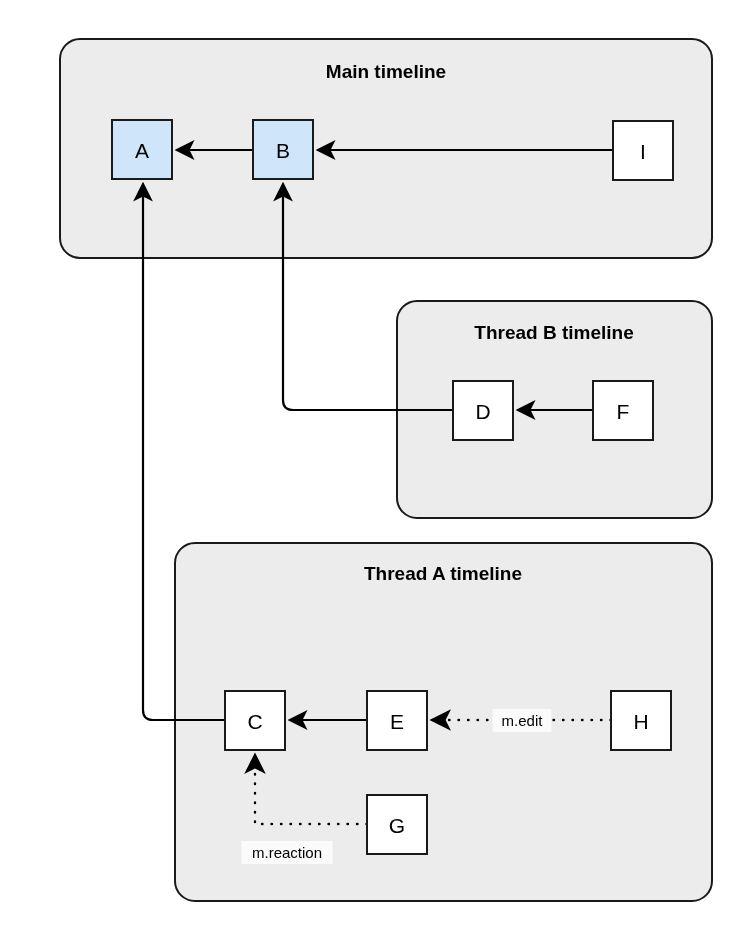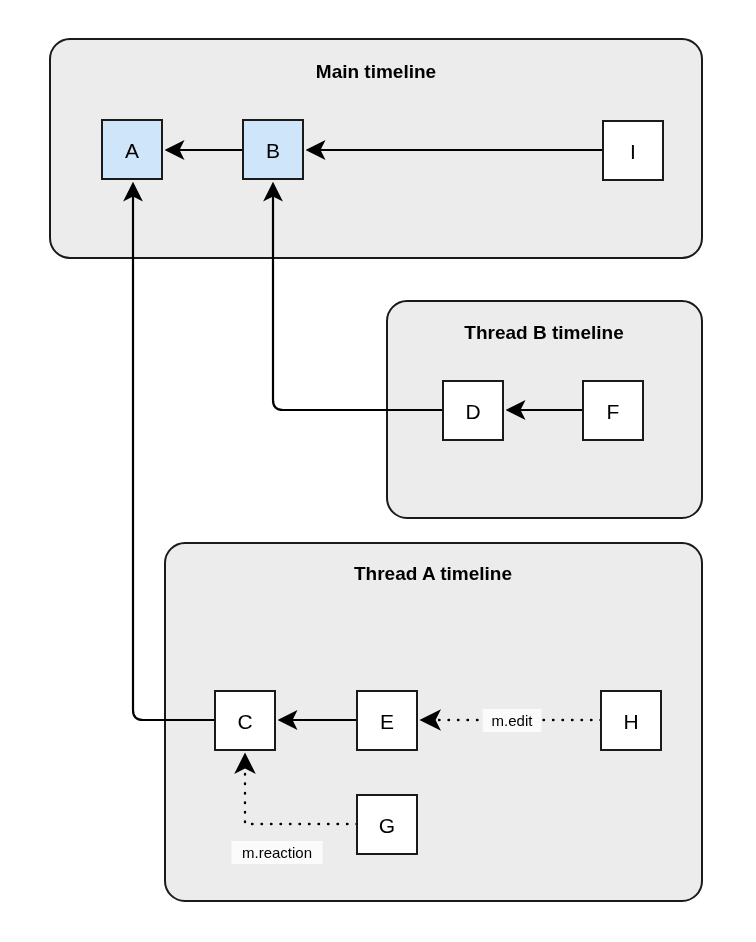--- a/index.html
+++ b/index.html
@@ -9,21 +9,21 @@
   }
   body {
     width: 756px;
     height: 942px;
     font-family: "Liberation Sans", sans-serif;
     position: relative;
     overflow: hidden;
   }
   #diagram-root {
     position: absolute;
-    left: 2px; top: 0;
+    left: 12px; top: 0;
     width: 651px;
     height: 942px;
     padding-left: 16px;
   }
   svg#diagram-svg {
     position: absolute;
     left: 0; top: 0;
     width: 756px;
     height: 942px;
     display: block;

